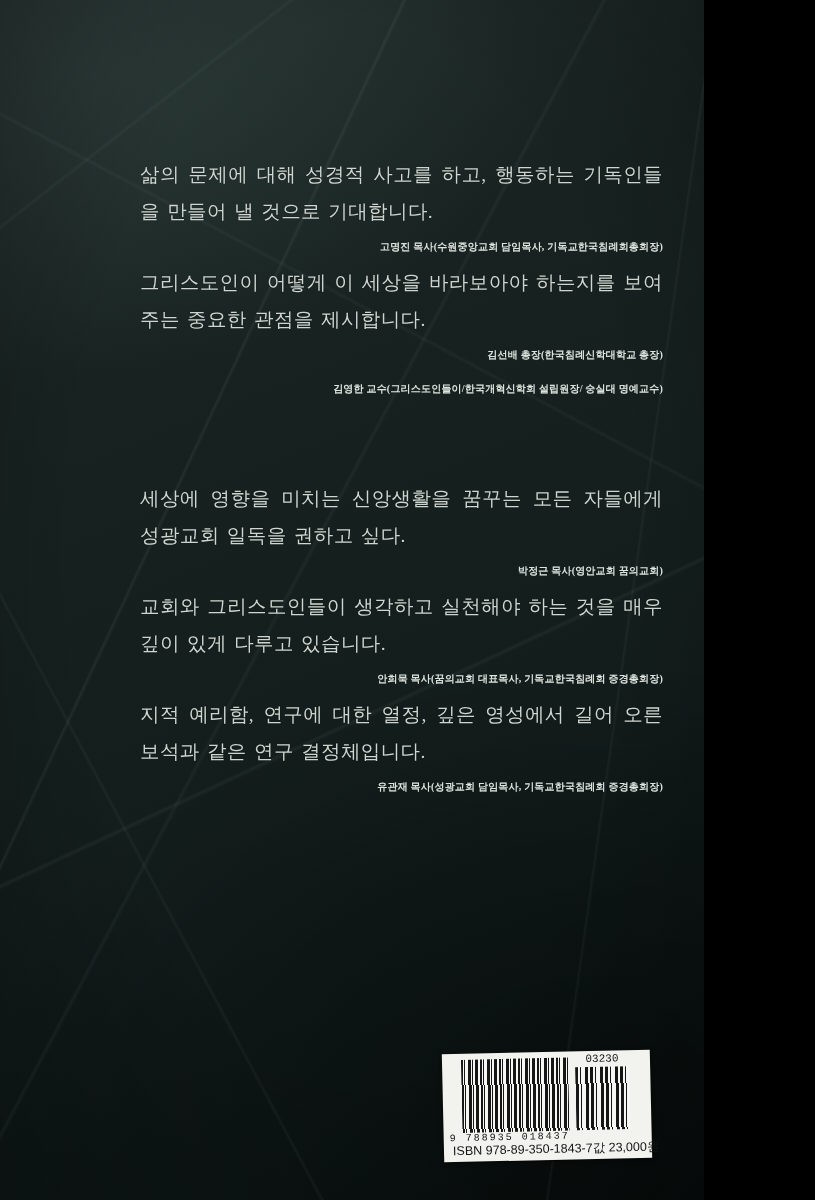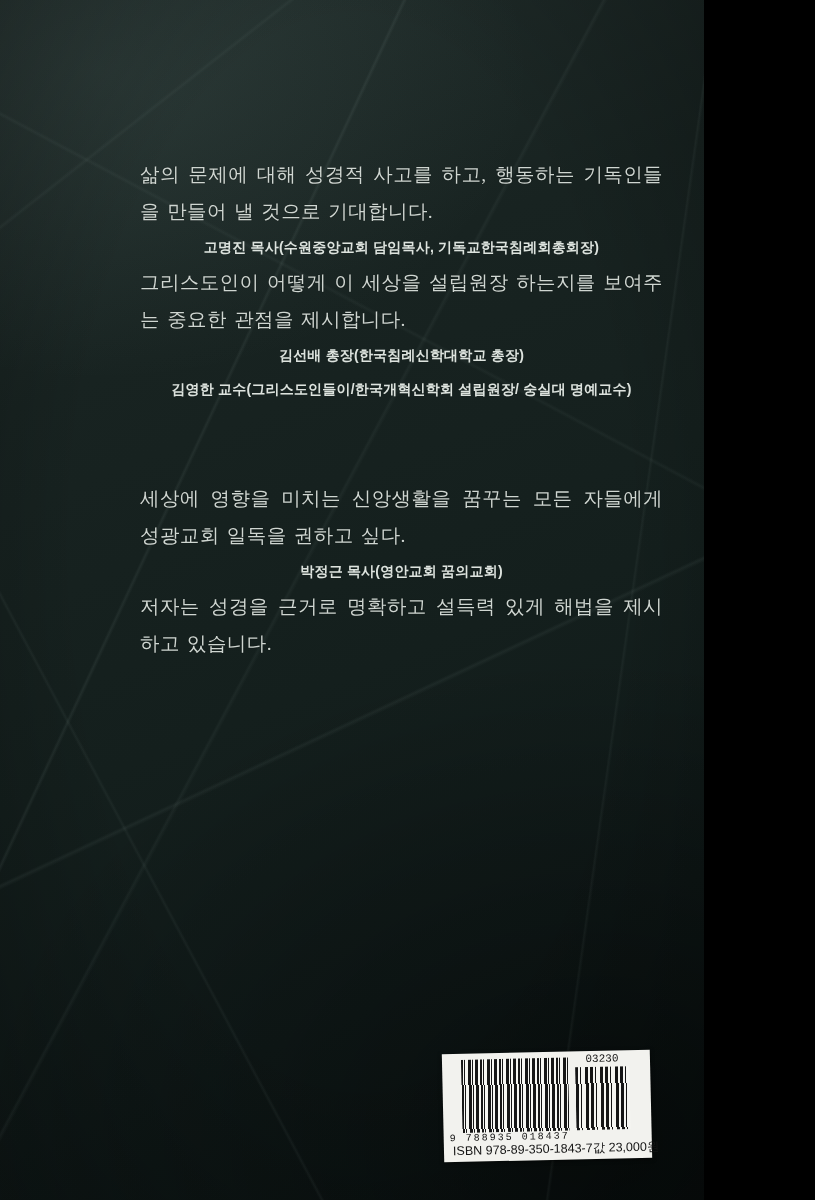--- a/index.html
+++ b/index.html
@@ -53,27 +53,27 @@
     letter-spacing: 0.4px;
     word-spacing: 2px;
     color: #cfd6d1;
     text-align: justify;
     max-height: 74px;
     overflow: hidden;
     text-shadow: 0 0 1px rgba(0,0,0,0.6);
   }
   .attrib {
     margin: 0;
-    font-family: Liberation Sans, sans-serif;
+    font-family: Liberation Serif, serif;
     font-weight: 700;
-    font-size: 14px;
+    font-size: 10px;
     line-height: 34px;
     letter-spacing: 0.2px;
     color: #dde3de;
-    text-align: center;
+    text-align: right;
     white-space: nowrap;
   }
   
   .barcode-label {
     position: absolute;
     left: 443px;
     top: 1052px;
     width: 208px;
     height: 108px;
     background: #f2f2ee;
@@ -145,32 +145,39 @@
 
 <div class="cover">
   <div class="texture"></div>
 
   <main class="endorsements">
     <section class="endorsement">
       <p class="quote">삶의 문제에 대해 성경적 사고를 하고, 행동하는 기독인들을 만들어 낼 것으로 기대합니다.</p>
       <p class="attrib">고명진 목사(수원중앙교회 담임목사, 기독교한국침례회총회장)</p>
     </section>
     <section class="endorsement">
-      <p class="quote">그리스도인이 어떻게 이 세상을 설립원장 하는지를 보여주는 중요한 관점을 제시합니다.</p>
+      <p class="quote">그리스도인이 어떻게 이 세상을 바라보아야 하는지를 보여주는 중요한 관점을 제시합니다.</p>
       <p class="attrib">김선배 총장(한국침례신학대학교 총장)</p>
     </section>
     <section class="endorsement">
       <p class="attrib">김영한 교수(그리스도인들이/한국개혁신학회 설립원장/ 숭실대 명예교수)</p>
     </section>
     <section class="endorsement">
       <p class="quote">세상에 영향을 미치는 신앙생활을 꿈꾸는 모든 자들에게 성광교회 일독을 권하고 싶다.</p>
       <p class="attrib">박정근 목사(영안교회 꿈의교회)</p>
     </section>
+    <section class="endorsement">
+      <p class="quote">교회와 그리스도인들이 생각하고 실천해야 하는 것을 매우 깊이 있게 다루고 있습니다.</p>
+      <p class="attrib">안희묵 목사(꿈의교회 대표목사, 기독교한국침례회 증경총회장)</p>
+    </section>
+    <section class="endorsement">
+      <p class="quote">지적 예리함, 연구에 대한 열정, 깊은 영성에서 길어 오른 보석과 같은 연구 결정체입니다.</p>
+      <p class="attrib">유관재 목사(성광교회 담임목사, 기독교한국침례회 증경총회장)</p>
+    </section>
     <section class="endorsement single">
-      <p class="quote">저자는 성경을 근거로 명확하고 설득력 있게 해법을 제시하고 있습니다.</p>
     </section>
   </main>
 
   <div class="barcode-label">
     <div class="main-bars"></div>
     <div class="supp-code">03230</div>
     <div class="supp-bars"></div>
     <div class="ean-digits">9 788935 018437</div>
     <div class="isbn-line">
       <span>ISBN 978-89-350-1843-7</span>

